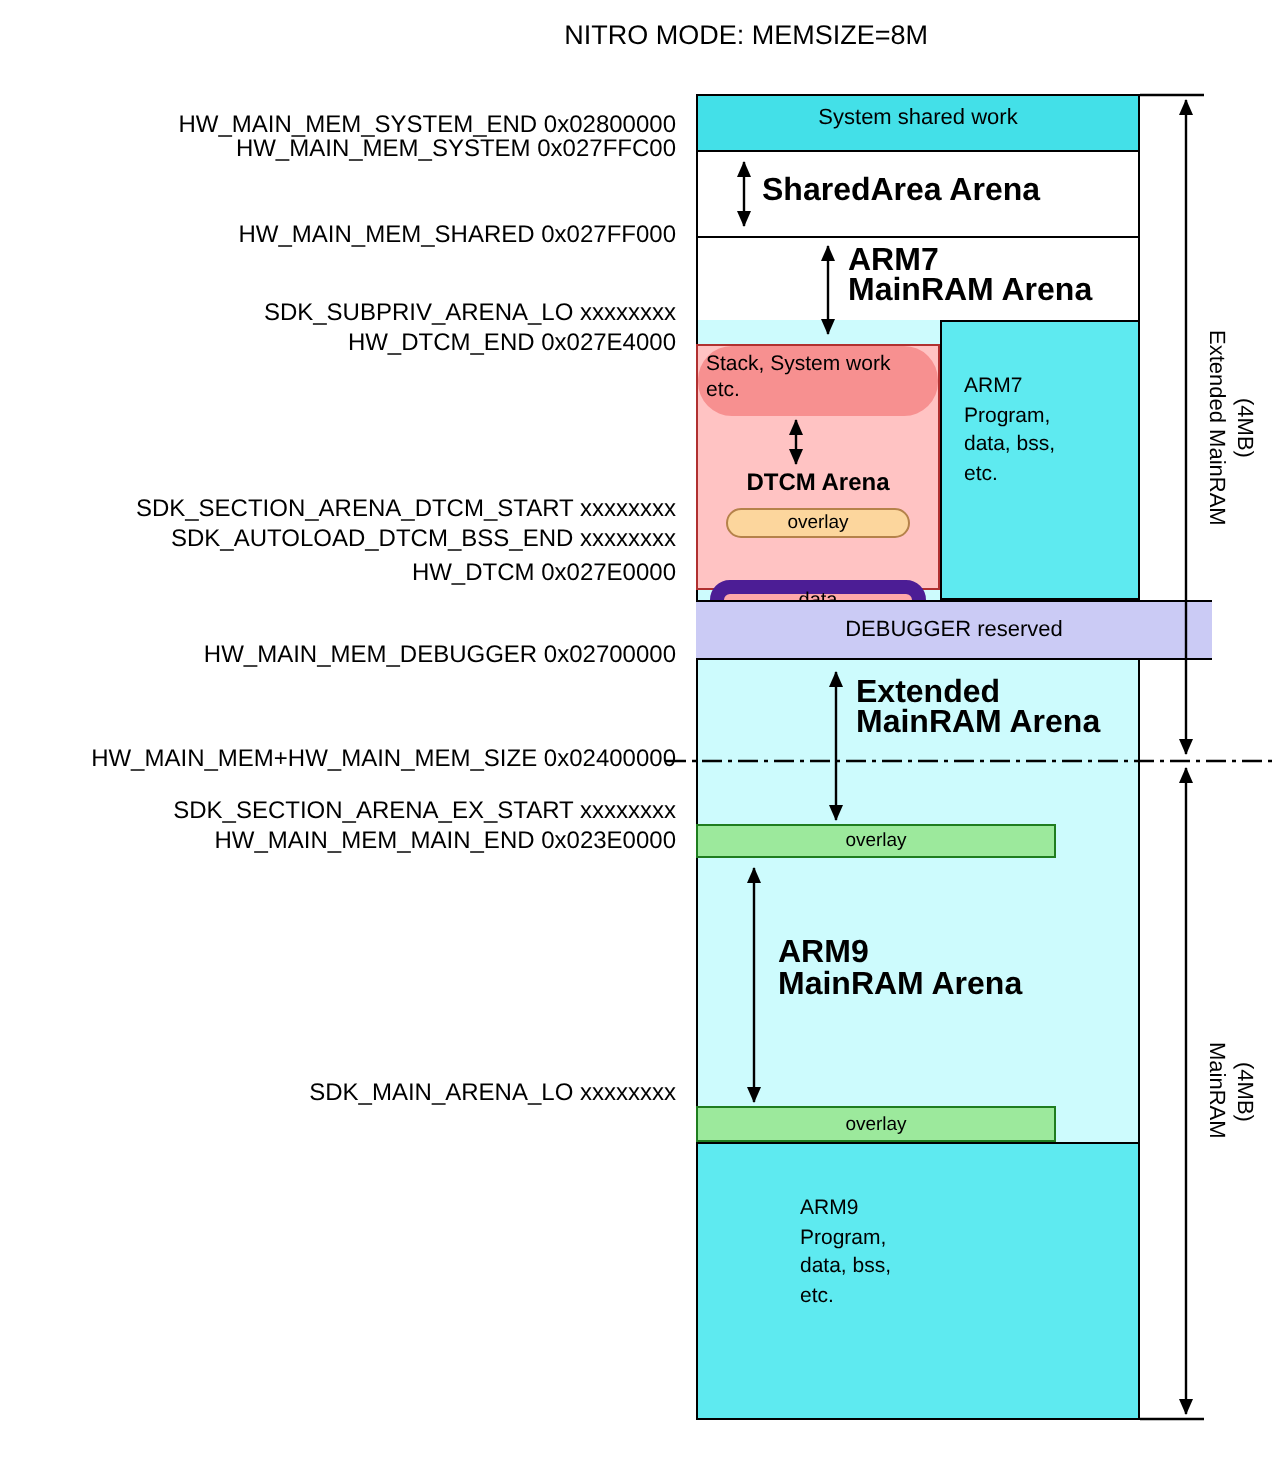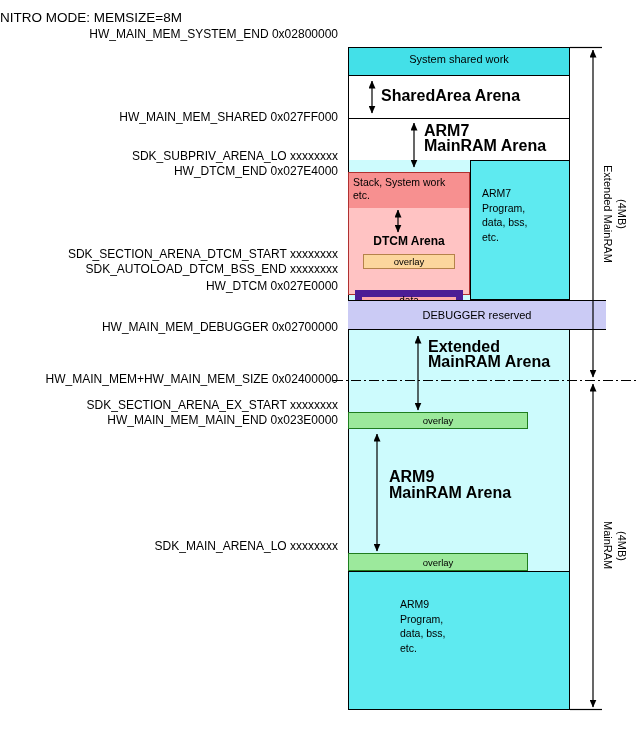--- a/index.html
+++ b/index.html
@@ -1,19 +1,19 @@
 <!DOCTYPE html>
 <html style="--cyan_system: #43e0e8; --cyan_program: #5eeaf0; --pale_cyan: #cdfbfd; --lavender: #cbcbf5; --overlay_green: #9ce99c; --overlay_green_border: #1f7d1f; --salmon: #f79090; --pink_light: #ffc3c3; --overlay_tan: #fcd69d; --data_pink: #ffa9a9; --dtcm_border: #b03030;"><head>
 <meta charset="utf-8">
 <style>
   html,body{margin:0;padding:0;background:#fff;}
   #stage{position:relative;width:640px;height:740px;font-family:"Liberation Sans",sans-serif;color:#000;overflow:hidden;background:#fff;}
   .abs{position:absolute;box-sizing:border-box;}
-  .rel{position:absolute;box-sizing:border-box;}
-  #title{left:0;top:10px;width:464px;text-align:left;font-size:13.5px;}
+  .rel{position:absolute;box-sizing:border-box;border-radius:17px;}
+  #title{left:0;top:10px;width:464px;text-align:right;font-size:13.5px;}
   .addr{position:absolute;right:302px;font-size:12px;line-height:13px;white-space:nowrap;}
   #column{left:348px;top:47px;width:222px;height:663px;border:1px solid #000;background:var(--pale_cyan,#cdfbfd);}
   #white-band{left:349px;top:76px;width:220px;height:84px;background:#fff;}
   #system-band{left:348px;top:47px;width:222px;height:29px;border:1px solid #000;background:var(--cyan_system,#43e0e8);}
   #shared-line{left:348px;top:118px;width:222px;height:1px;background:#000;}
   #arm7-block{left:470px;top:160px;width:100px;height:140px;border:1px solid #000;background:var(--cyan_program,#5eeaf0);}
   #dtcm-box{left:348px;top:172px;width:122px;height:123px;border:1px solid var(--dtcm_border,#b03030);background:var(--pink_light,#ffc3c3);}
   #stack-strip{left:0;top:0;width:100%;height:35px;background:var(--salmon,#f79090);font-size:10.5px;line-height:13px;padding:3px 4px;}
   #dtcm-arena-label{left:0;top:61px;width:100%;text-align:center;font-weight:bold;font-size:12px;}
   #dtcm-overlay{left:14px;top:81px;width:92px;height:15px;border:1px solid #b5824a;background:var(--overlay_tan,#fcd69d);font-size:9.5px;display:flex;align-items:center;justify-content:center;}
@@ -38,21 +38,22 @@
   #vlabel-main{left:601px;top:478px;height:135px;}
   #arrows{position:absolute;left:0;top:0;pointer-events:none;}
 </style>
 </head>
 <body>
 
 <div id="stage">
 
   <div id="title" class="abs">NITRO MODE: MEMSIZE=8M</div>
 
-  <div class="addr" style="top:28px">HW_MAIN_MEM_SYSTEM_END 0x02800000</div>
+  <div class="addr" style="top:56px">HW_MAIN_MEM_SYSTEM_END 0x02800000</div>
+  <div class="addr" style="top:68px">HW_MAIN_MEM_SYSTEM 0x027FFC00</div>
   <div class="addr" style="top:111px">HW_MAIN_MEM_SHARED 0x027FF000</div>
   <div class="addr" style="top:150px">SDK_SUBPRIV_ARENA_LO xxxxxxxx</div>
   <div class="addr" style="top:165px">HW_DTCM_END 0x027E4000</div>
   <div class="addr" style="top:263px">SDK_AUTOLOAD_DTCM_BSS_END xxxxxxxx</div>
   <div class="addr" style="top:248px">SDK_SECTION_ARENA_DTCM_START xxxxxxxx</div>
   <div class="addr" style="top:280px">HW_DTCM 0x027E0000</div>
   <div class="addr" style="top:321px">HW_MAIN_MEM_DEBUGGER 0x02700000</div>
   <div class="addr" style="top:373px">HW_MAIN_MEM+HW_MAIN_MEM_SIZE 0x02400000</div>
   <div class="addr" style="top:399px">SDK_SECTION_ARENA_EX_START xxxxxxxx</div>
   <div class="addr" style="top:414px">HW_MAIN_MEM_MAIN_END 0x023E0000</div>

